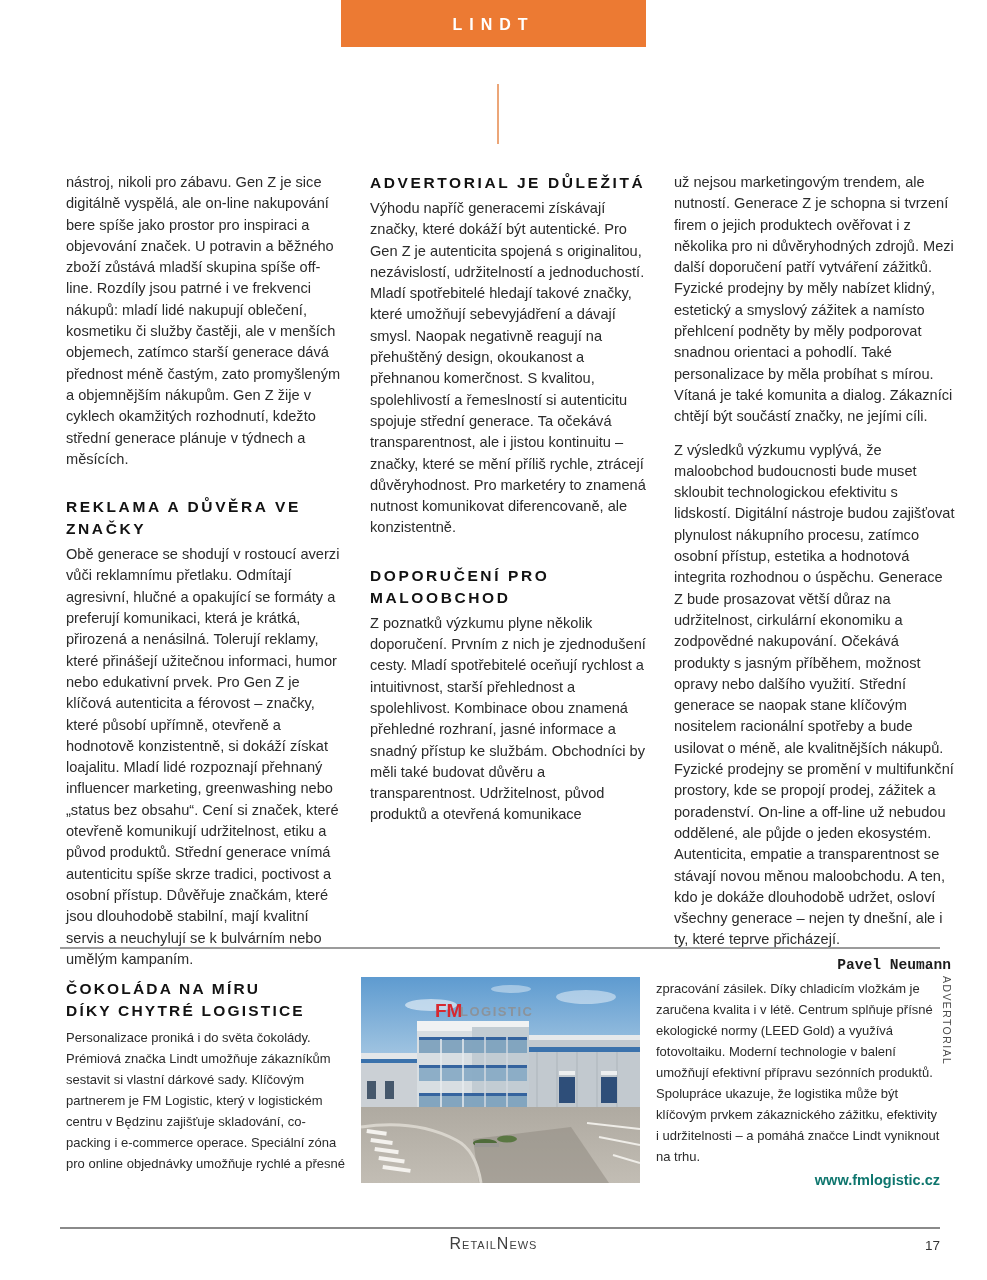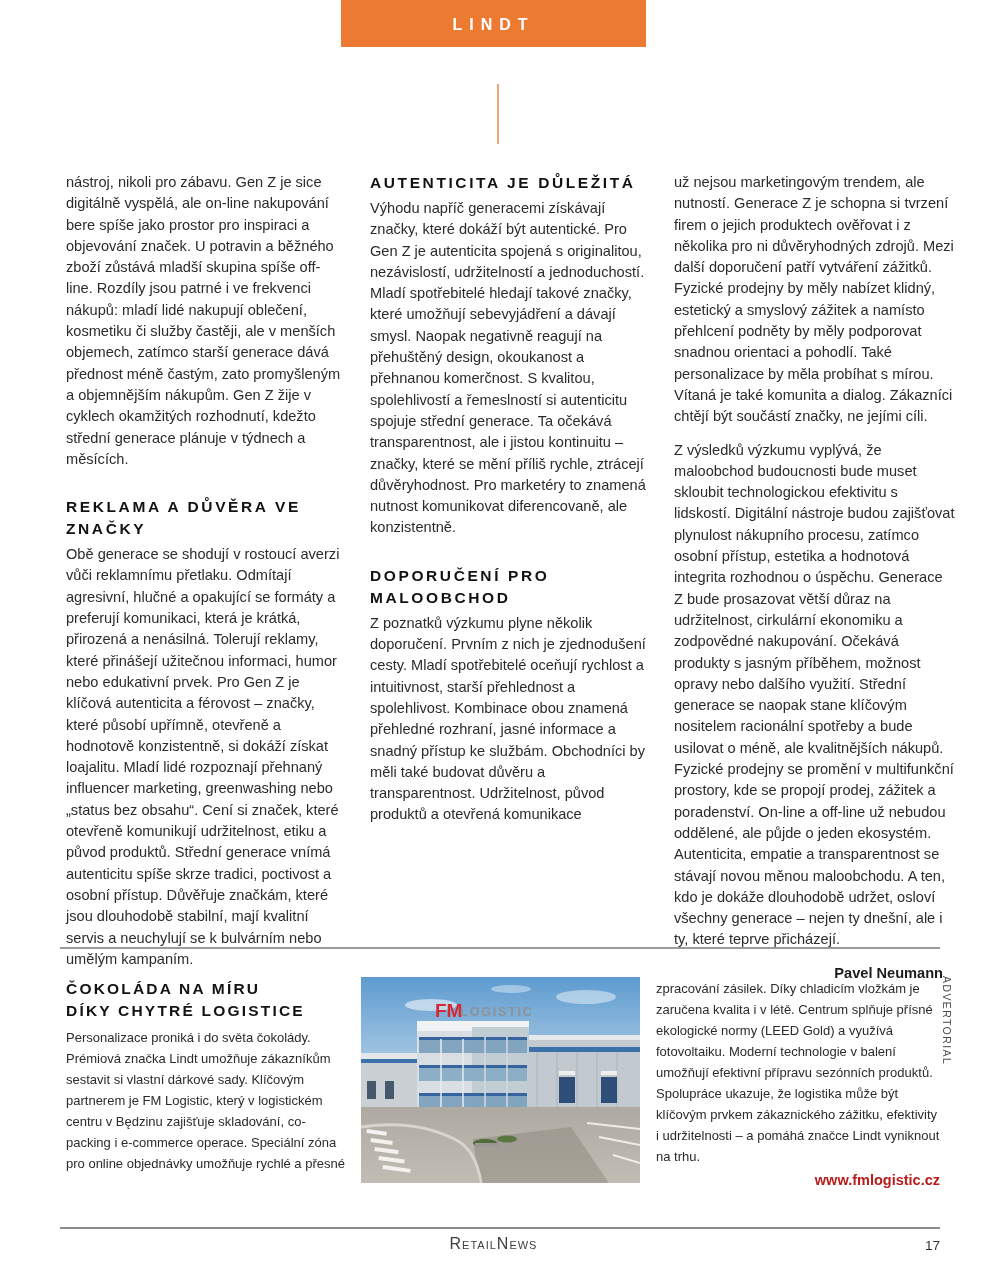--- a/index.html
+++ b/index.html
@@ -27,35 +27,35 @@
   }
   .body-p + .body-p{margin-top:12px;}
   .section-heading{
     font-size:15.5px;font-weight:bold;letter-spacing:2.6px;line-height:22px;
     color:#121212;margin:26px 0 4px 0;
   }
   .section-heading.first-gap{margin-top:29px;}
   .col .section-heading:first-child{margin-top:0;}
   .author{
     font-size:14.6px;line-height:21.3px;font-weight:bold;text-align:right;
-    color:#1c1c1c;margin:12px;
+    color:#1c1c1c;margin:4px;font-family:Liberation Mono, monospace;
   }
   .mid-divider{
     position:absolute;left:60px;top:947px;width:880px;height:2px;background:#9b9b9b;
   }
   .advertorial{position:absolute;left:66px;top:976px;width:872px;height:230px;}
   .adv-col1{position:absolute;left:0;top:2px;width:284px;}
   .adv-heading{
     font-size:15.5px;font-weight:bold;letter-spacing:2.2px;line-height:22px;
     color:#121212;margin:0 0 5px 0;
   }
   .adv-col2{position:absolute;left:590px;top:2px;width:284px;}
   .adv-p{font-size:13px;line-height:21px;margin:0;color:#2b2b2b;}
   .adv-link{
-    font-size:14.5px;line-height:21px;font-weight:bold;color:#b91c1c;
+    font-size:14.5px;line-height:21px;font-weight:bold;color:#0f766e;
     text-align:right;margin:3px 0 0 0;
   }
   .adv-photo{
     position:absolute;left:295px;top:1px;width:279px;height:206px;display:block;
   }
   .advertorial-label{
     position:absolute;left:875px;top:0px;
     writing-mode:vertical-rl;font-size:10.5px;letter-spacing:1.4px;color:#4a4a4a;
   }
   .footer-line{
@@ -81,21 +81,21 @@
 
   <div class="orange-tick"></div>
 
   <div class="article">
     <div class="col">
       <p class="body-p">nástroj, nikoli pro zábavu. Gen Z je sice digitálně vyspělá, ale on-line nakupování bere spíše jako prostor pro inspiraci a objevování značek. U potravin a běžného zboží zůstává mladší skupina spíše off-line. Rozdíly jsou patrné i ve frekvenci nákupů: mladí lidé nakupují oblečení, kosmetiku či služby častěji, ale v menších objemech, zatímco starší generace dává přednost méně častým, zato promyšleným a objemnějším nákupům. Gen Z žije v cyklech okamžitých rozhodnutí, kdežto střední generace plánuje v týdnech a měsících.</p>
       <h2 class="section-heading">REKLAMA A DŮVĚRA VE ZNAČKY</h2>
       <p class="body-p">Obě generace se shodují v rostoucí averzi vůči reklamnímu přetlaku. Odmítají agresivní, hlučné a opakující se formáty a preferují komunikaci, která je krátká, přirozená a nenásilná. Tolerují reklamy, které přinášejí užitečnou informaci, humor nebo edukativní prvek. Pro Gen Z je klíčová autenticita a férovost – značky, které působí upřímně, otevřeně a hodnotově konzistentně, si dokáží získat loajalitu. Mladí lidé rozpoznají přehnaný influencer marketing, greenwashing nebo „status bez obsahu“. Cení si značek, které otevřeně komunikují udržitelnost, etiku a původ produktů. Střední generace vnímá autenticitu spíše skrze tradici, poctivost a osobní přístup. Důvěřuje značkám, které jsou dlouhodobě stabilní, mají kvalitní servis a neuchylují se k bulvárním nebo umělým kampaním.</p>
     </div>
     <div class="col">
-      <h2 class="section-heading first-gap">AUTENTICITA JE DŮLEŽITÁ</h2>
+      <h2 class="section-heading first-gap">ADVERTORIAL JE DŮLEŽITÁ</h2>
       <p class="body-p">Výhodu napříč generacemi získávají značky, které dokáží být autentické. Pro Gen Z je autenticita spojená s originalitou, nezávislostí, udržitelností a jednoduchostí. Mladí spotřebitelé hledají takové značky, které umožňují sebevyjádření a dávají smysl. Naopak negativně reagují na přehuštěný design, okoukanost a přehnanou komerčnost. S kvalitou, spolehlivostí a řemeslností si autenticitu spojuje střední generace. Ta očekává transparentnost, ale i jistou kontinuitu – značky, které se mění příliš rychle, ztrácejí důvěryhodnost. Pro marketéry to znamená nutnost komunikovat diferencovaně, ale konzistentně.</p>
       <h2 class="section-heading">DOPORUČENÍ PRO MALOOBCHOD</h2>
       <p class="body-p">Z poznatků výzkumu plyne několik doporučení. Prvním z nich je zjednodušení cesty. Mladí spotřebitelé oceňují rychlost a intuitivnost, starší přehlednost a spolehlivost. Kombinace obou znamená přehledné rozhraní, jasné informace a snadný přístup ke službám. Obchodníci by měli také budovat důvěru a transparentnost. Udržitelnost, původ produktů a otevřená komunikace</p>
     </div>
     <div class="col">
       <p class="body-p">už nejsou marketingovým trendem, ale nutností. Generace Z je schopna si tvrzení firem o jejich produktech ověřovat i z několika pro ni důvěryhodných zdrojů. Mezi další doporučení patří vytváření zážitků. Fyzické prodejny by měly nabízet klidný, estetický a smyslový zážitek a namísto přehlcení podněty by měly podporovat snadnou orientaci a pohodlí. Také personalizace by měla probíhat s mírou. Vítaná je také komunita a dialog. Zákazníci chtějí být součástí značky, ne jejími cíli.</p>
       <p class="body-p">Z výsledků výzkumu vyplývá, že maloobchod budoucnosti bude muset skloubit technologickou efektivitu s lidskostí. Digitální nástroje budou zajišťovat plynulost nákupního procesu, zatímco osobní přístup, estetika a hodnotová integrita rozhodnou o úspěchu. Generace Z bude prosazovat větší důraz na udržitelnost, cirkulární ekonomiku a zodpovědné nakupování. Očekává produkty s jasným příběhem, možnost opravy nebo dalšího využití. Střední generace se naopak stane klíčovým nositelem racionální spotřeby a bude usilovat o méně, ale kvalitnějších nákupů. Fyzické prodejny se promění v multifunkční prostory, kde se propojí prodej, zážitek a poradenství. On-line a off-line už nebudou oddělené, ale půjde o jeden ekosystém. Autenticita, empatie a transparentnost se stávají novou měnou maloobchodu. A ten, kdo je dokáže dlouhodobě udržet, osloví všechny generace – nejen ty dnešní, ale i ty, které teprve přicházejí.</p>
       <p class="author">Pavel Neumann</p>
     </div>
   </div>

